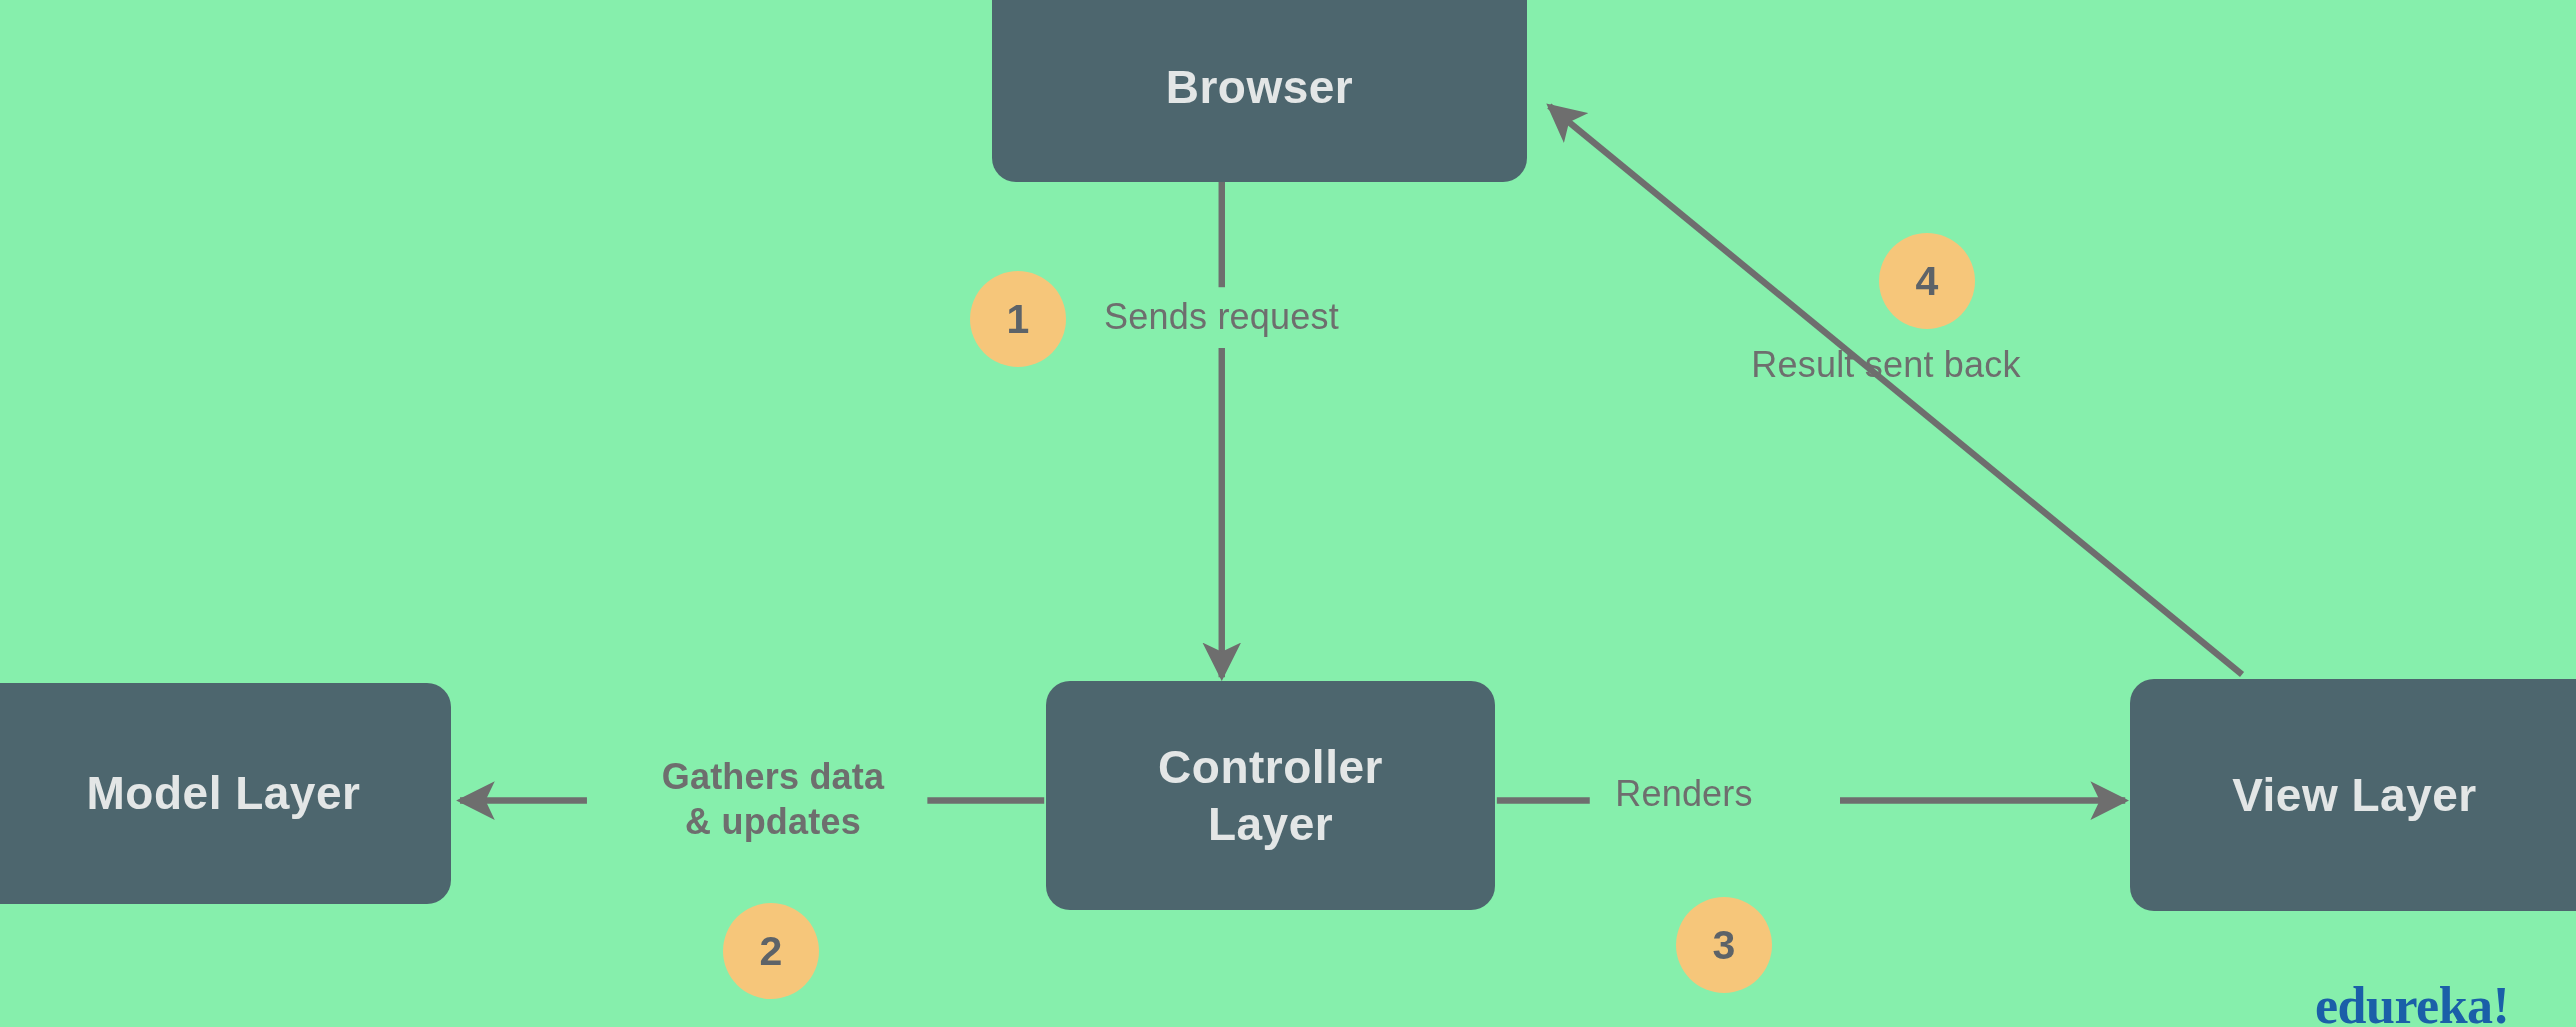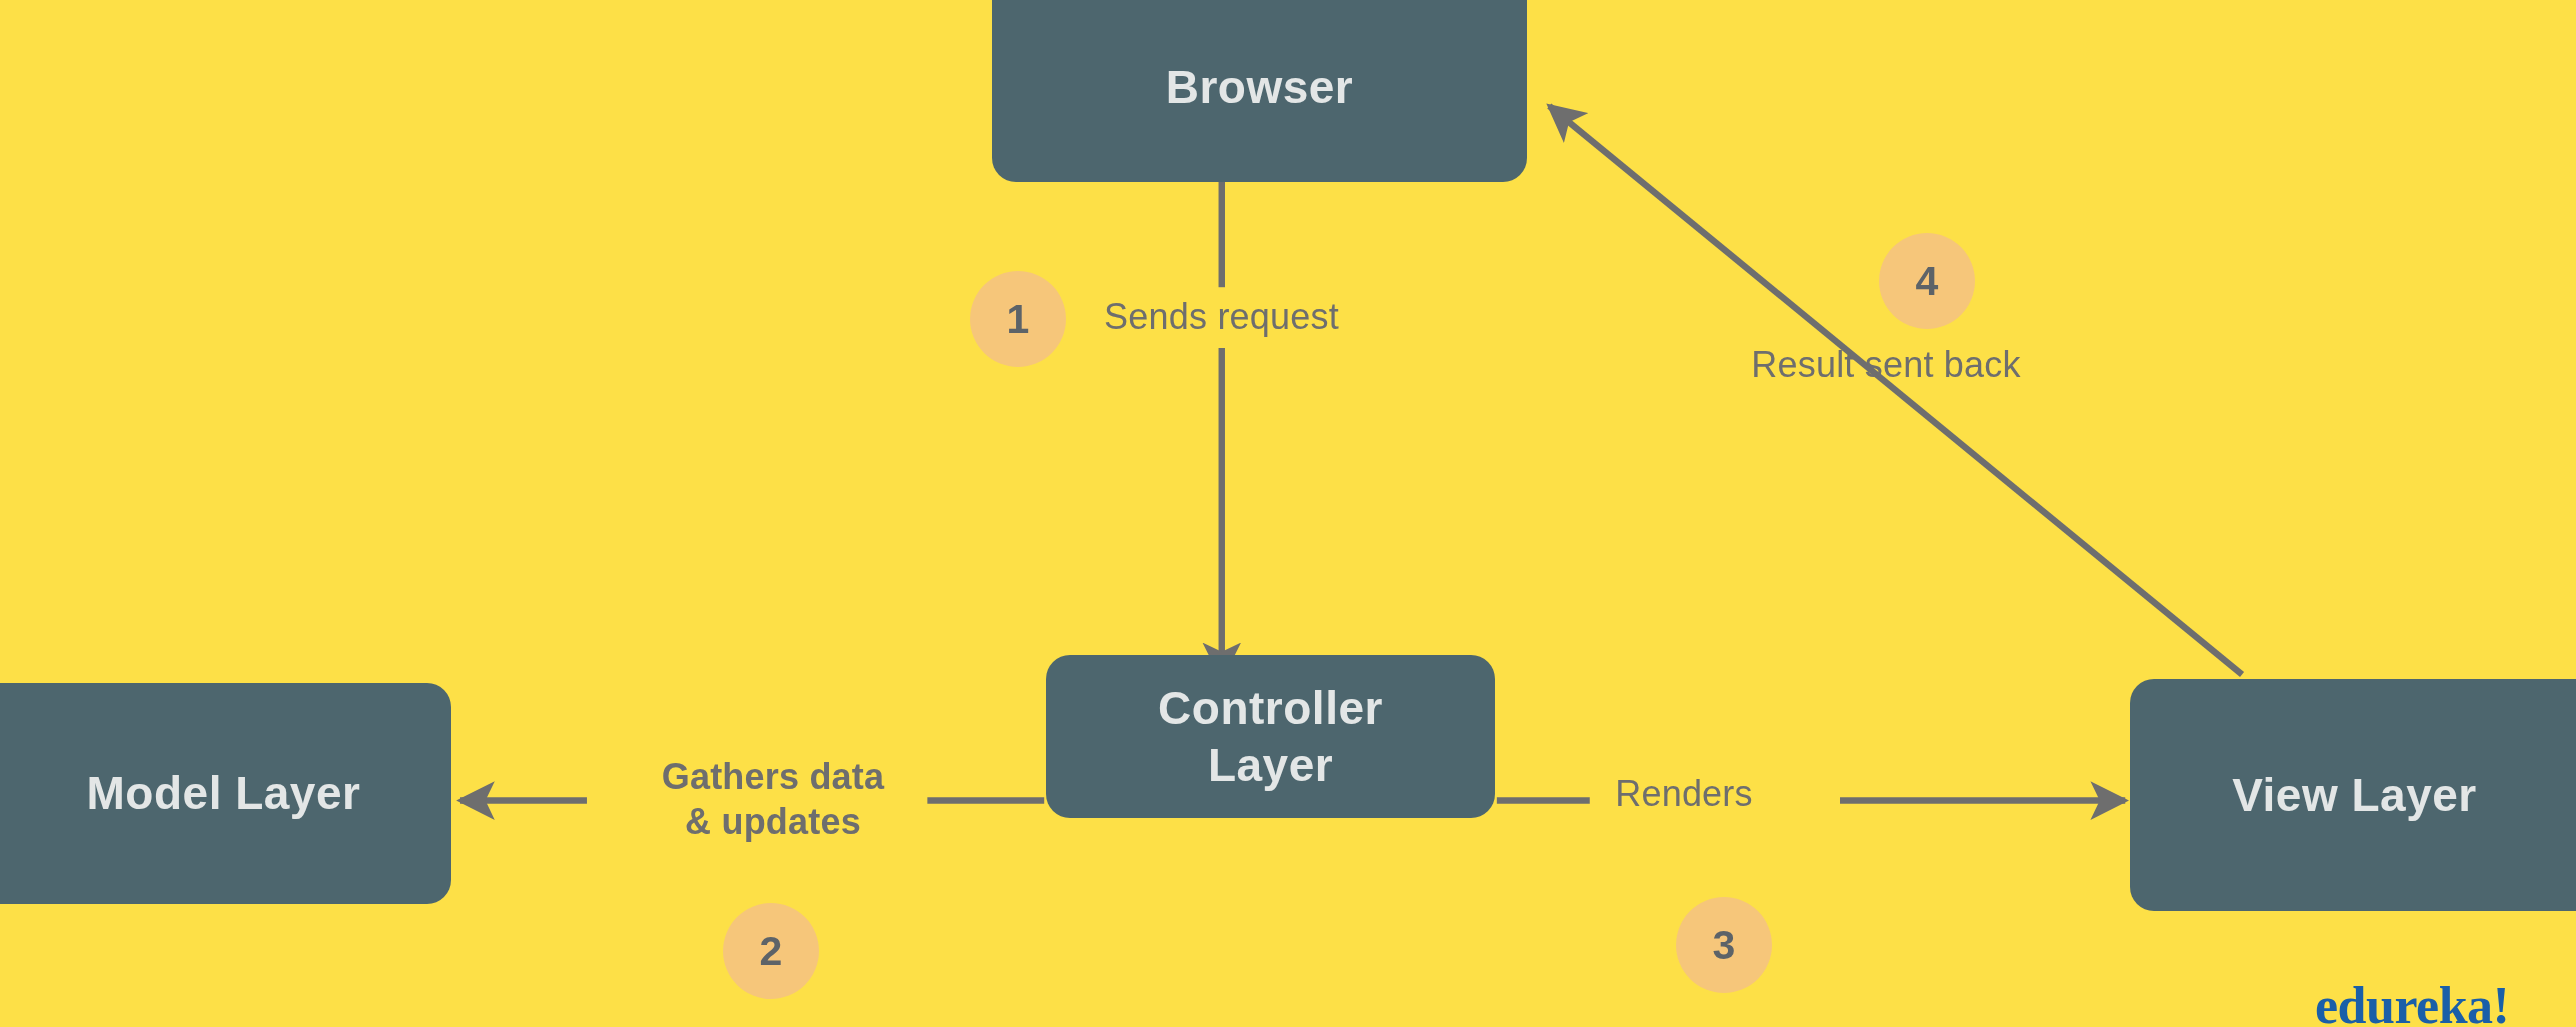--- a/index.html
+++ b/index.html
@@ -9,21 +9,21 @@
     background: #000000;
   }
   body {
     font-family: "Liberation Sans", sans-serif;
     -webkit-font-smoothing: antialiased;
   }
   #stage {
     position: relative;
     width: 2576px;
     height: 1028px;
-    background: #fde047;
+    background: #86efac;
     overflow: hidden;
   }
   
   .node {
     position: absolute;
     background: #4d666e;
     border-radius: 24px;
     display: flex;
     align-items: center;
     justify-content: center;
@@ -41,23 +41,23 @@
   #node-browser {
     left: 992px;
     top: -39px;
     width: 535px;
     height: 221px;
     border-radius: 24px;
   }
   #node-browser .node-label { padding-top: 31px; }
   #node-controller {
     left: 1046px;
-    top: 655px;
+    top: 681px;
     width: 449px;
-    height: 163px;
+    height: 229px;
   }
   #node-model {
     left: -37px;
     top: 683px;
     width: 488px;
     height: 221px;
   }
   #node-model .node-label { padding-left: 33px; text-align: center; }
   #node-view {
     left: 2130px;

